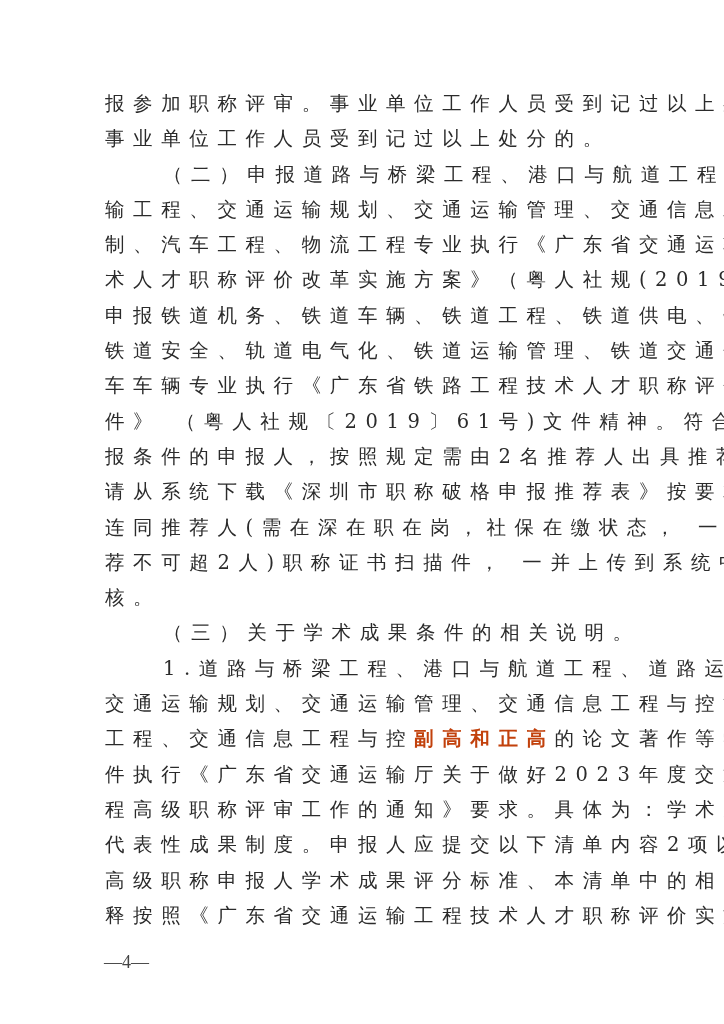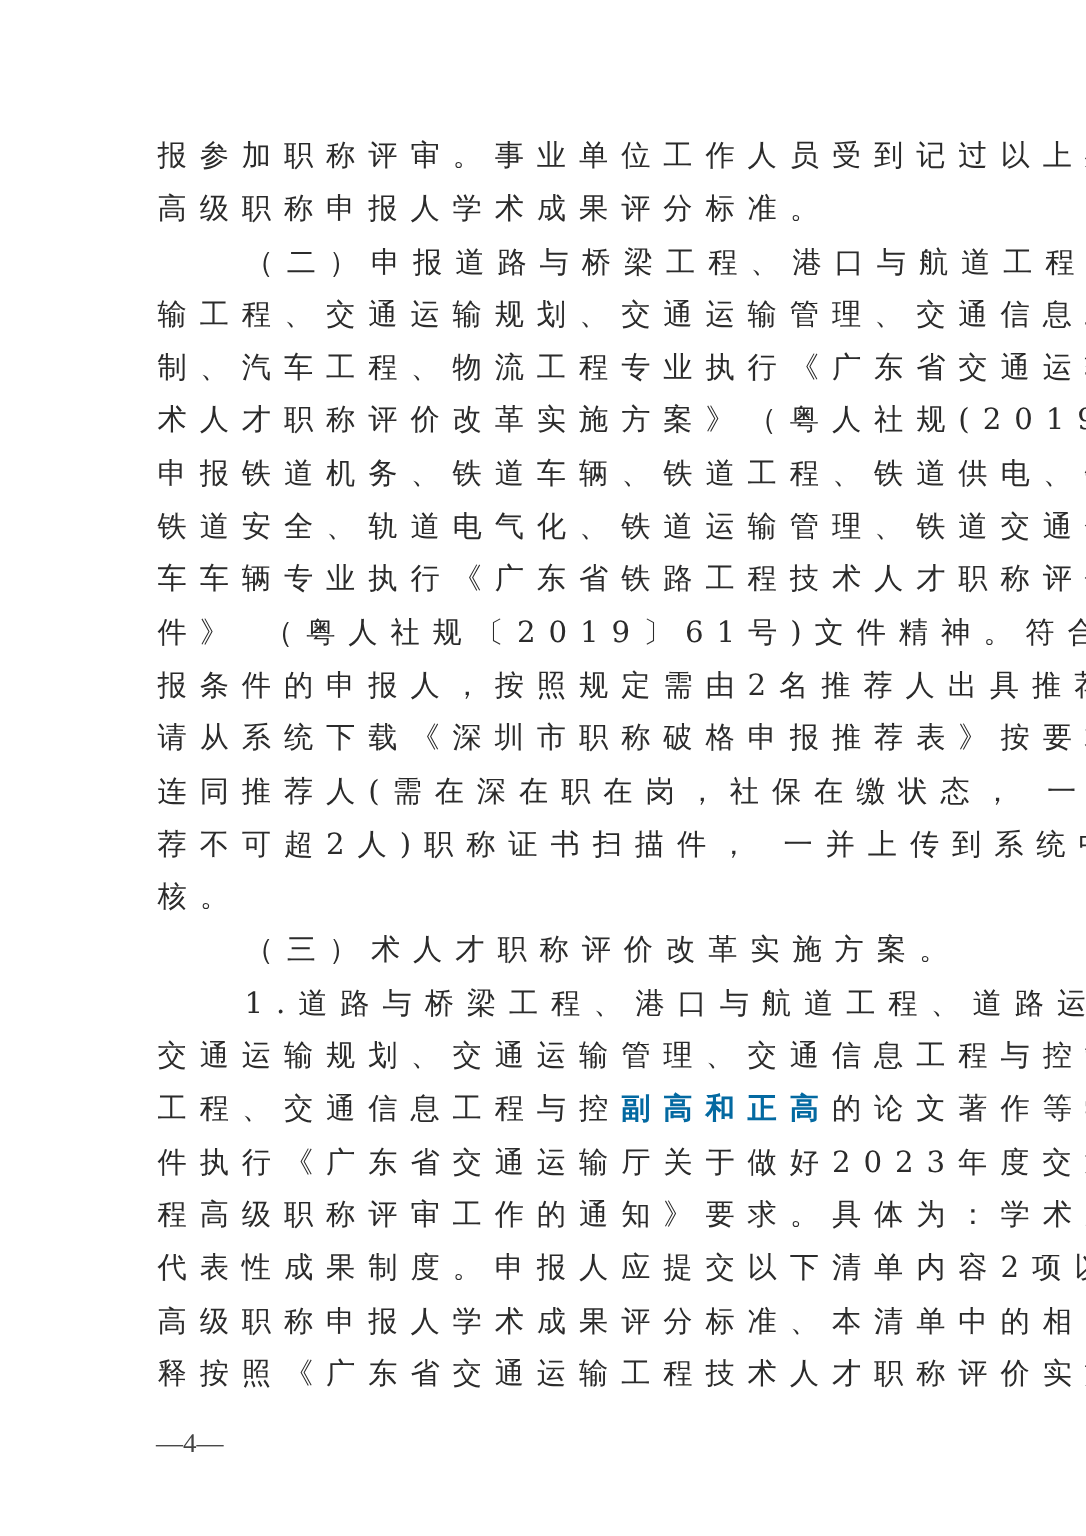--- a/index.html
+++ b/index.html
@@ -9,48 +9,48 @@
   .line {
     font-family: "DejaVu Serif", "Liberation Serif", serif;
     font-size: 19.5px;
     line-height: 35.3px;
     height: 35.3px;
     color: #2b2b2b;
     white-space: nowrap;
     letter-spacing: 8.6px;
   }
   .line.indent { padding-left: 58px; }
-  .line b { font-weight: bold; color: #0369a1; }
+  .line b { font-weight: bold; color: #c2410c; }
   .page-number {
     position: absolute; left: 104px; top: 952px;
     font-family: "Liberation Serif", "DejaVu Serif", serif;
     font-size: 18px; color: #444;
   }
 </style>
 </head>
 <body>
 
 <div class="page">
   <div class="text-block">
     <div class="line">报参加职称评审。事业单位工作人员受到记过以上处分的，</div>
-    <div class="line">高级职称申报人学术成果评分标准。</div>
+    <div class="line">事业单位工作人员受到记过以上处分的。</div>
     <div class="line indent">（二）申报道路与桥梁工程、港口与航道工程、道路运</div>
     <div class="line">输工程、交通运输规划、交通运输管理、交通信息工程与控</div>
     <div class="line">制、汽车工程、物流工程专业执行《广东省交通运输工程技</div>
     <div class="line">术人才职称评价改革实施方案》（粤人社规(2019)36号）；</div>
     <div class="line">申报铁道机务、铁道车辆、铁道工程、铁道供电、铁道建筑、</div>
     <div class="line">铁道安全、轨道电气化、铁道运输管理、铁道交通信号、机</div>
     <div class="line">车车辆专业执行《广东省铁路工程技术人才职称评价标准条</div>
     <div class="line">件》 （粤人社规〔2019〕61号)文件精神。符合评审破格申</div>
     <div class="line">报条件的申报人，按照规定需由2名推荐人出具推荐意见的，</div>
     <div class="line">请从系统下载《深圳市职称破格申报推荐表》按要求填写，</div>
     <div class="line">连同推荐人(需在深在职在岗，社保在缴状态， 一名专家推</div>
     <div class="line">荐不可超2人)职称证书扫描件， 一并上传到系统中提交审</div>
     <div class="line">核。</div>
-    <div class="line indent">（三）术人才职称评价改革实施方案。</div>
+    <div class="line indent">（三）关于学术成果条件的相关说明。</div>
     <div class="line indent">1.道路与桥梁工程、港口与航道工程、道路运输工程、</div>
     <div class="line">交通运输规划、交通运输管理、交通信息工程与控制、汽车</div>
     <div class="line"><span>工程、交通信息工程与控</span><b>副高和正高</b><span>的论文著作等学术成果条</span></div>
     <div class="line">件执行《广东省交通运输厅关于做好2023年度交通运输工</div>
     <div class="line">程高级职称评审工作的通知》要求。具体为：学术成果实行</div>
     <div class="line">代表性成果制度。申报人应提交以下清单内容2项以上。正</div>
     <div class="line">高级职称申报人学术成果评分标准、本清单中的相关名词解</div>
     <div class="line">释按照《广东省交通运输工程技术人才职称评价实施方案》</div>
   </div>
   <div class="page-number">—4—</div>

